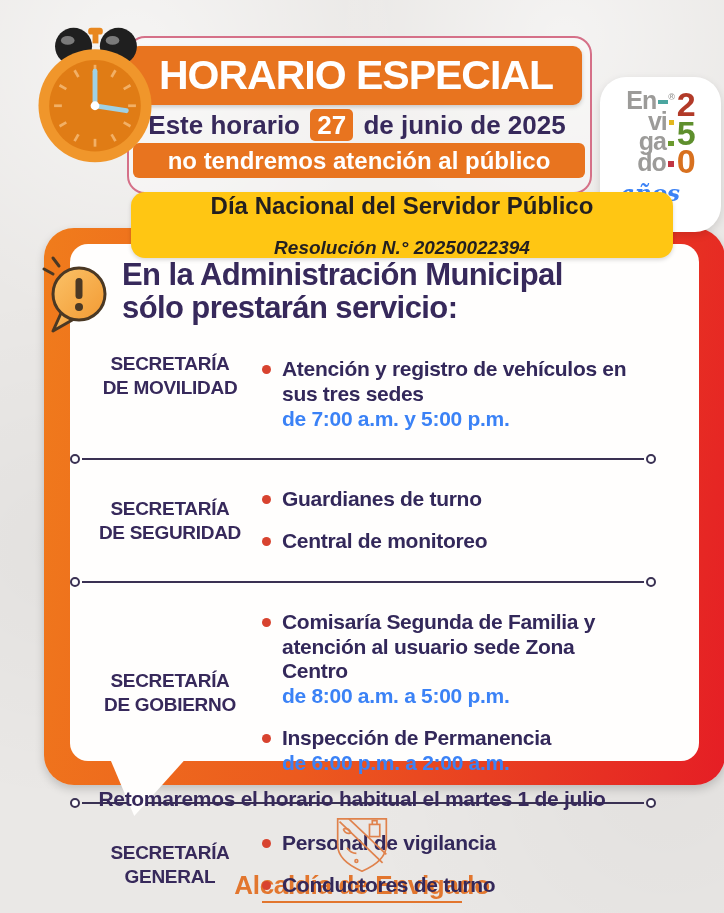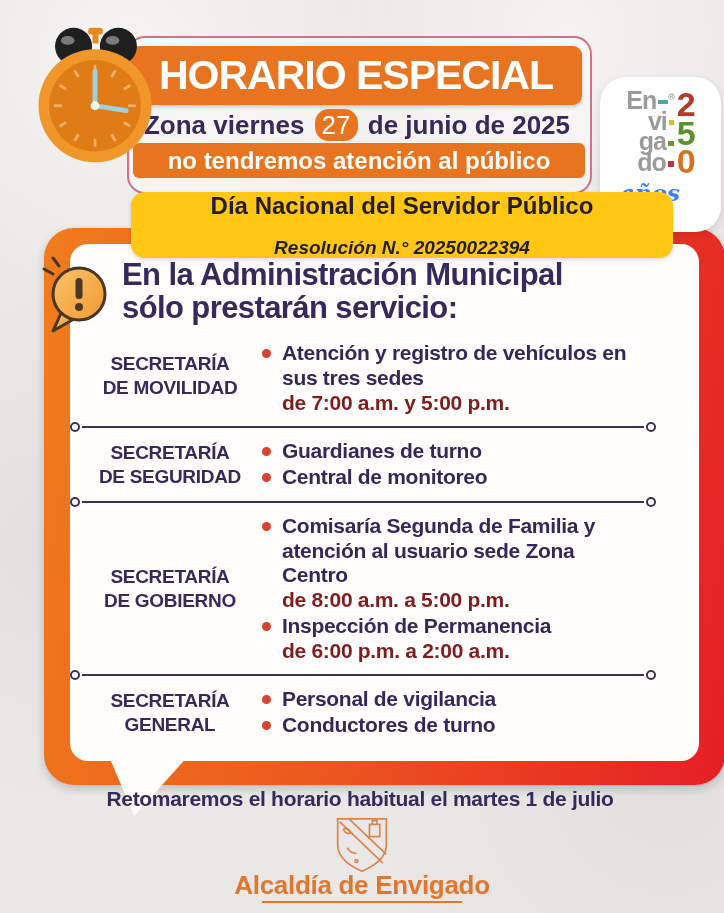--- a/index.html
+++ b/index.html
@@ -15,21 +15,21 @@
   }
   
   .top-bubble{position:absolute;left:127px;top:36px;width:461px;height:154px;
     border:2px solid #D57088;border-radius:18px;background:rgba(255,255,255,.38);z-index:1;}
   .title-banner{position:absolute;left:130px;top:46px;width:452px;height:59px;
     background:#E8741F;border-radius:9px;display:flex;align-items:center;justify-content:center;
     z-index:2;box-shadow:0 2px 4px rgba(0,0,0,.18);}
   .title-banner span{color:#fff;font-size:41px;font-weight:800;letter-spacing:-1px;white-space:nowrap;}
   .date-line{position:absolute;left:128px;top:110px;width:458px;text-align:center;z-index:2;
     font-size:26px;font-weight:700;color:#37295B;white-space:nowrap;}
-  .day-box{background:#E8741F;color:#fff;border-radius:14px;padding:1px 7px;margin:0 3px;font-weight:400;}
+  .day-box{background:#E8741F;color:#fff;border-radius:5px;padding:1px 7px;margin:0 3px;font-weight:700;}
   .date-bold{font-weight:800;}
   .noservice-bar{position:absolute;left:133px;top:143px;width:452px;height:35px;background:#E8741F;
     border-radius:6px;display:flex;align-items:center;justify-content:center;z-index:2;}
   .noservice-bar span{color:#fff;font-size:24px;font-weight:800;white-space:nowrap;}
   
   .clock{position:absolute;left:34px;top:20px;z-index:3;}
   
   .logo-card{position:absolute;left:600px;top:77px;width:121px;height:155px;background:#fff;
     border-radius:26px;z-index:2;box-shadow:0 3px 8px rgba(0,0,0,.12);}
   .logo-grid{display:flex;justify-content:center;gap:3px;margin-top:13px;text-align:right;}
@@ -64,48 +64,48 @@
   .heading{position:absolute;left:52px;top:14px;width:525px;color:#37295B;
     font-size:31px;font-weight:800;letter-spacing:-.6px;line-height:1.07;}
   
   .sections{position:absolute;left:10px;top:96px;width:566px;}
   .section{display:flex;align-items:center;}
   .section.top{align-items:flex-start;}
   .section.top .sec-label{margin-top:12px;}
   .sec-label{width:180px;flex:none;text-align:center;color:#37295B;
     font-size:19px;font-weight:800;line-height:1.25;letter-spacing:-.3px;}
   .sec-items{flex:1;max-width:378px;}
-  .item{display:flex;margin:1px 0;}
+  .item{display:flex;margin:17px 0;}
   .dot{width:9px;height:9px;border-radius:50%;background:#D8432F;margin:8px 11px 0 2px;flex:none;}
   .item-text{font-size:21px;font-weight:700;color:#33285A;line-height:1.18;letter-spacing:-.3px;}
-  .time{color:#7f1d1d;}
+  .time{color:#3b82f6;}
   .divider{position:relative;height:2px;background:#3A3153;margin:10px 2px;}
   .divider::before,.divider::after{content:"";position:absolute;top:-4px;width:6px;height:6px;
     border:2px solid #3A3153;border-radius:50%;background:#fff;}
   .divider::before{left:-12px;} .divider::after{right:-12px;}
   
-  .footer-note{position:absolute;left:8px;top:787px;width:704px;text-align:center;z-index:3;
+  .footer-note{position:absolute;left:0;top:787px;width:704px;text-align:center;z-index:3;
     font-size:21px;font-weight:800;color:#37295B;letter-spacing:-.3px;}
   .crest{position:absolute;left:327px;top:816px;z-index:2;}
   .brand{position:absolute;left:0;top:870px;width:724px;text-align:center;
     font-size:26px;font-weight:700;color:#E2762E;letter-spacing:-.3px;}
   .brand-underline{position:absolute;left:262px;top:901px;width:200px;height:2px;background:#E2762E;}
 </style>
 </head>
 <body>
 
 <div class="poster">
 
   <div class="top-bubble"></div>
 
   <div class="title-banner">
     <span>HORARIO ESPECIAL</span>
   </div>
 
-  <div class="date-line"><span>Zona viernes</span> <span class="day-box">27</span> <span class="date-bold">de junio de 2025</span></div>
+  <div class="date-line"><span>Este horario</span> <span class="day-box">27</span> <span class="date-bold">de junio de 2025</span></div>
 
   <div class="noservice-bar">
     <span>no tendremos atención al público</span>
   </div>
 
   <div class="clock">
     <svg width="122" height="152" viewBox="0 0 124 156">
       <circle cx="40" cy="27" r="19" fill="#1F1F1F"></circle>
       <circle cx="86" cy="27" r="19" fill="#1F1F1F"></circle>
       <ellipse cx="34" cy="21" rx="7" ry="4.5" fill="#9a9a9a" opacity=".75"></ellipse>

